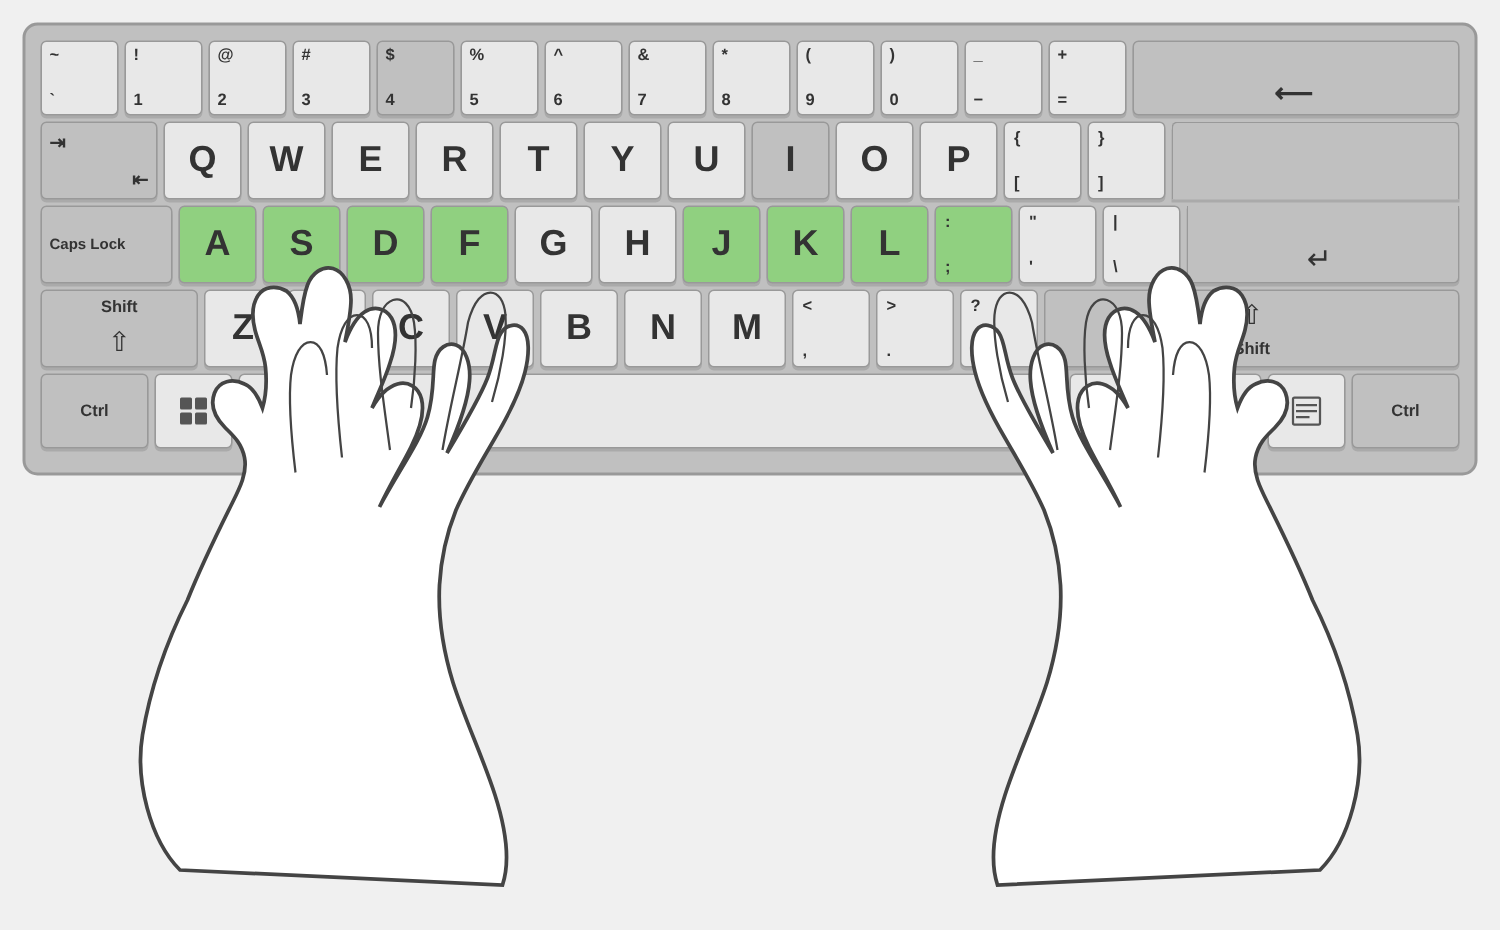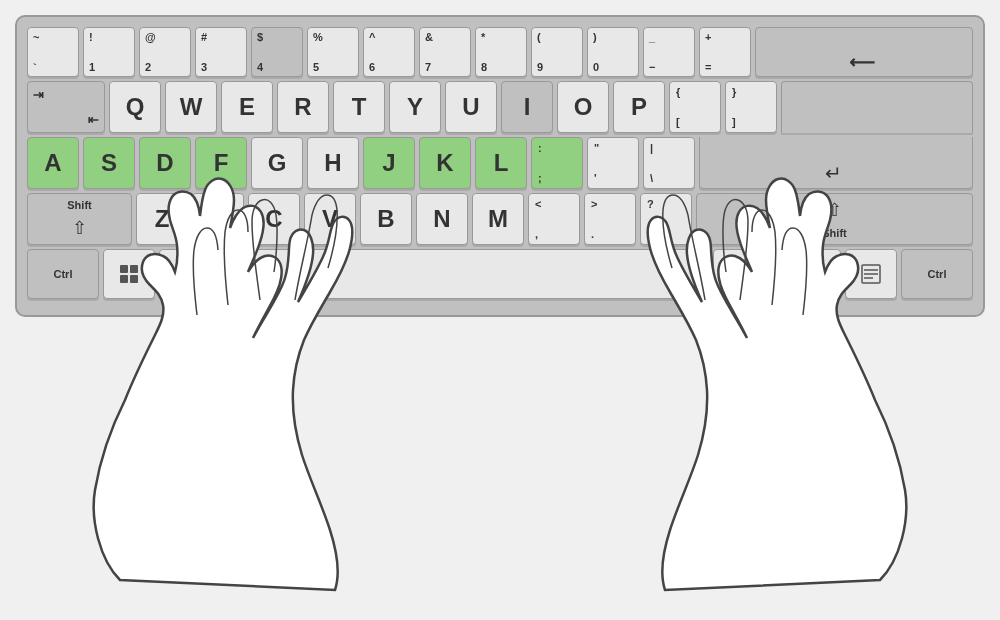--- a/index.html
+++ b/index.html
@@ -147,20 +147,23 @@
       <span style="font-size:11px;font-weight:bold;">[</span>
     </div>
     <div class="key" style="width:52px;min-height:52px;display:flex;flex-direction:column;justify-content:space-between;padding:4px 6px;">
       <span style="font-size:11px;font-weight:bold;">}</span>
       <span style="font-size:11px;font-weight:bold;">]</span>
     </div>
     <div class="key dark" style="flex:1;min-height:52px;border-bottom-left-radius:0;border-bottom-right-radius:0;border-bottom:none;display:flex;align-items:flex-start;justify-content:flex-end;padding:5px 8px;"></div>
   </div>
 
   <div class="key-row" style="display:flex;gap:4px;margin-bottom:4px;">
+    <div class="key dark" style="width:88px;min-height:52px;display:flex;flex-direction:column;justify-content:center;padding:5px;">
+      <span style="font-size:10px;font-weight:bold;line-height:1.3;">Caps Lock</span>
+    </div>
     <div class="key green" style="width:52px;min-height:52px;display:flex;align-items:center;justify-content:center;">
       <span style="font-size:24px;font-weight:bold;">A</span>
     </div>
     <div class="key green" style="width:52px;min-height:52px;display:flex;align-items:center;justify-content:center;">
       <span style="font-size:24px;font-weight:bold;">S</span>
     </div>
     <div class="key green" style="width:52px;min-height:52px;display:flex;align-items:center;justify-content:center;">
       <span style="font-size:24px;font-weight:bold;">D</span>
     </div>
     <div class="key green" style="width:52px;min-height:52px;display:flex;align-items:center;justify-content:center;">

